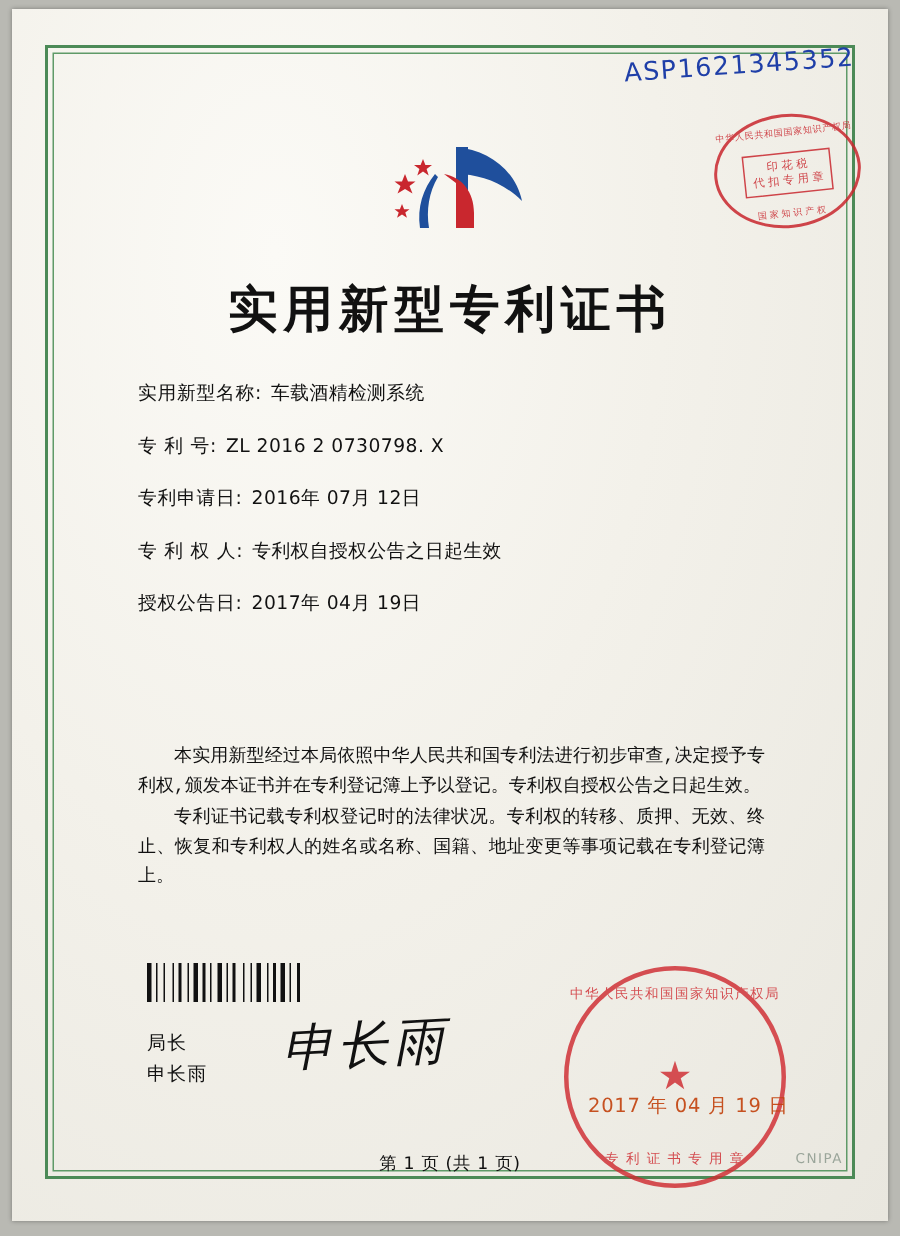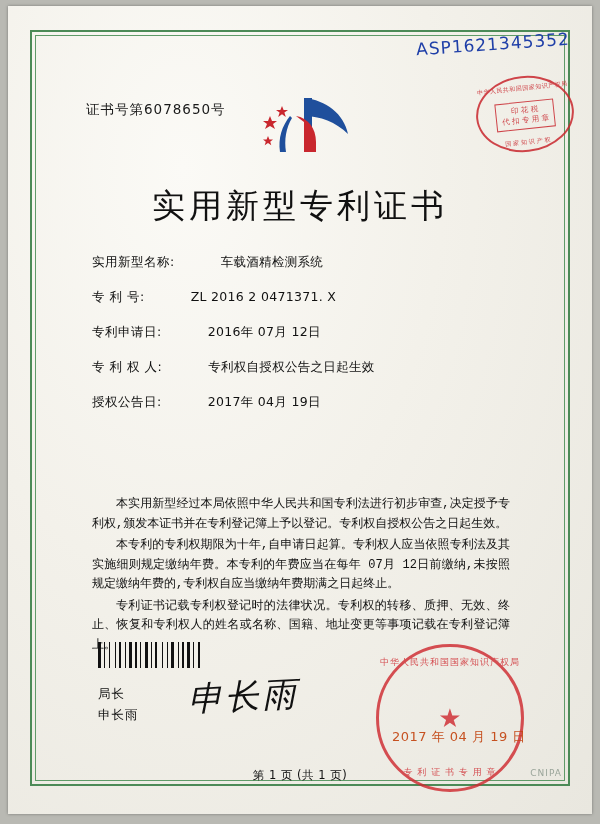--- a/index.html
+++ b/index.html
@@ -126,40 +126,39 @@
   }
 
   
   .main-title {
     position: absolute;
     left: 0;
     top: 178px;
     width: 100%;
     text-align: center;
     font-size: 33px;
-    font-weight: normal;
+    font-weight: bold;
     letter-spacing: 4px;
     color: #111;
     font-family: "DejaVu Sans", "Liberation Sans", sans-serif;
   }
 
   
   .fields {
     position: absolute;
     left: 84px;
     top: 248px;
     width: 420px;
   }
   .field-row {
     display: flex;
     align-items: baseline;
     margin-bottom: 18px;
     font-size: 12.5px;
     color: #111;
-    gap: 40px;
   }
   .field-label {
     white-space: nowrap;
     letter-spacing: 0.5px;
   }
   .field-value {
     margin-left: 6px;
     letter-spacing: 0.3px;
   }
 
@@ -199,21 +198,20 @@
 
   
   .director {
     position: absolute;
     left: 90px;
     top: 678px;
     font-size: 12.5px;
     line-height: 21px;
     color: #111;
     letter-spacing: 1px;
-    font-family: Liberation Serif, serif;
   }
   .signature {
     position: absolute;
     left: 180px;
     top: 668px;
     font-size: 34px;
     color: #111;
     font-family: "DejaVu Serif", "Liberation Serif", serif;
     letter-spacing: 3px;
     transform: rotate(-3deg);
@@ -320,50 +318,48 @@
       <path d="M40 22 C52 24, 60 34, 60 48 L60 58 L48 58 L48 28 Z" fill="#c9272e"></path>
       <path d="M36 24 C30 34, 28 46, 30 58 L24 58 C22 44, 26 32, 34 22 Z" fill="#1f4f9c"></path>
       <g fill="#c9272e">
         <polygon points="14,22 16,27 21,27 17,30 19,35 14,32 9,35 11,30 7,27 12,27"></polygon>
         <polygon points="26,12 27.6,16 32,16 28.4,18.6 29.8,23 26,20.3 22.2,23 23.6,18.6 20,16 24.4,16"></polygon>
         <polygon points="12,42 13.4,45.5 17,45.5 14.2,47.7 15.3,51.2 12,49 8.7,51.2 9.8,47.7 7,45.5 10.6,45.5"></polygon>
       </g>
     </svg>
   </div>
 
-  <div class="cert-no">证书号第6078650号</div>
 
   <div class="main-title">实用新型专利证书</div>
 
   <div class="fields">
     <div class="field-row">
       <span class="field-label">实用新型名称:</span>
       <span class="field-value">车载酒精检测系统</span>
     </div>
     <div class="field-row">
       <span class="field-label">专 利 号:</span>
-      <span class="field-value">ZL 2016 2 0471371. X</span>
+      <span class="field-value">ZL 2016 2 0730798. X</span>
     </div>
     <div class="field-row">
       <span class="field-label">专利申请日:</span>
       <span class="field-value">2016年 07月 12日</span>
     </div>
     <div class="field-row">
       <span class="field-label">专 利 权 人:</span>
       <span class="field-value">专利权自授权公告之日起生效</span>
     </div>
     <div class="field-row">
       <span class="field-label">授权公告日:</span>
       <span class="field-value">2017年 04月 19日</span>
     </div>
   </div>
 
   <div class="body-text">
     <p>本实用新型经过本局依照中华人民共和国专利法进行初步审查,决定授予专利权,颁发本证书并在专利登记簿上予以登记。专利权自授权公告之日起生效。</p>
-    <p>本专利的专利权期限为十年,自申请日起算。专利权人应当依照专利法及其实施细则规定缴纳年费。本专利的年费应当在每年 07月 12日前缴纳,未按照规定缴纳年费的,专利权自应当缴纳年费期满之日起终止。</p>
     <p>专利证书记载专利权登记时的法律状况。专利权的转移、质押、无效、终止、恢复和专利权人的姓名或名称、国籍、地址变更等事项记载在专利登记簿上。</p>
   </div>
 
   <div class="barcode" id="barcode"><span style="width:3px;background:#111"></span><span style="width:1px;background:transparent"></span><span style="width:1px;background:#111"></span><span style="width:2px;background:transparent"></span><span style="width:1px;background:#111"></span><span style="width:3px;background:transparent"></span><span style="width:1px;background:#111"></span><span style="width:1px;background:transparent"></span><span style="width:2px;background:#111"></span><span style="width:2px;background:transparent"></span><span style="width:1px;background:#111"></span><span style="width:1px;background:transparent"></span><span style="width:3px;background:#111"></span><span style="width:1px;background:transparent"></span><span style="width:2px;background:#111"></span><span style="width:1px;background:transparent"></span><span style="width:1px;background:#111"></span><span style="width:2px;background:transparent"></span><span style="width:3px;background:#111"></span><span style="width:1px;background:transparent"></span><span style="width:1px;background:#111"></span><span style="width:1px;background:transparent"></span><span style="width:2px;background:#111"></span><span style="width:3px;background:transparent"></span><span style="width:1px;background:#111"></span><span style="width:2px;background:transparent"></span><span style="width:1px;background:#111"></span><span style="width:1px;background:transparent"></span><span style="width:3px;background:#111"></span><span style="width:2px;background:transparent"></span><span style="width:1px;background:#111"></span><span style="width:1px;background:transparent"></span><span style="width:2px;background:#111"></span><span style="width:1px;background:transparent"></span><span style="width:3px;background:#111"></span><span style="width:1px;background:transparent"></span><span style="width:1px;background:#111"></span><span style="width:2px;background:transparent"></span><span style="width:2px;background:#111"></span><span style="width:1px;background:transparent"></span></div>
 
   <div class="director">
     <div>局长</div>
     <div>申长雨</div>
   </div>
 

